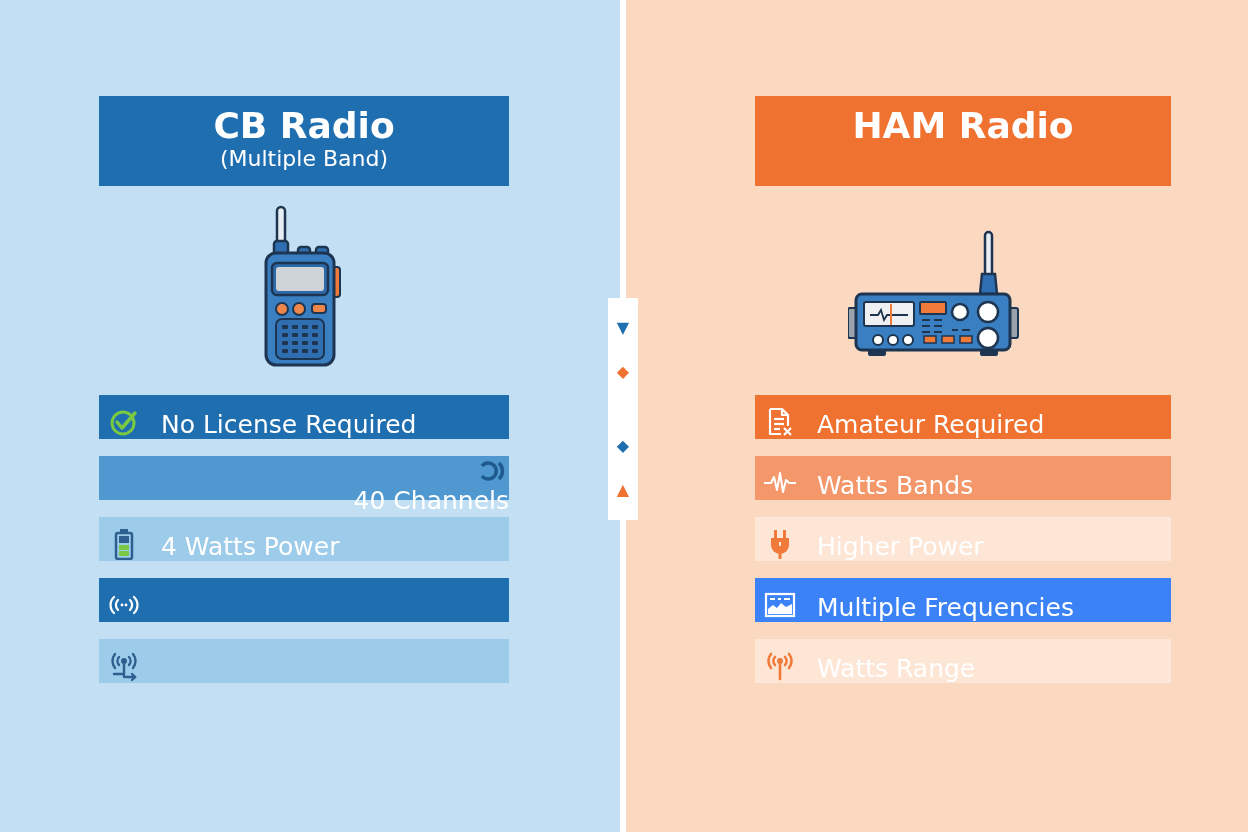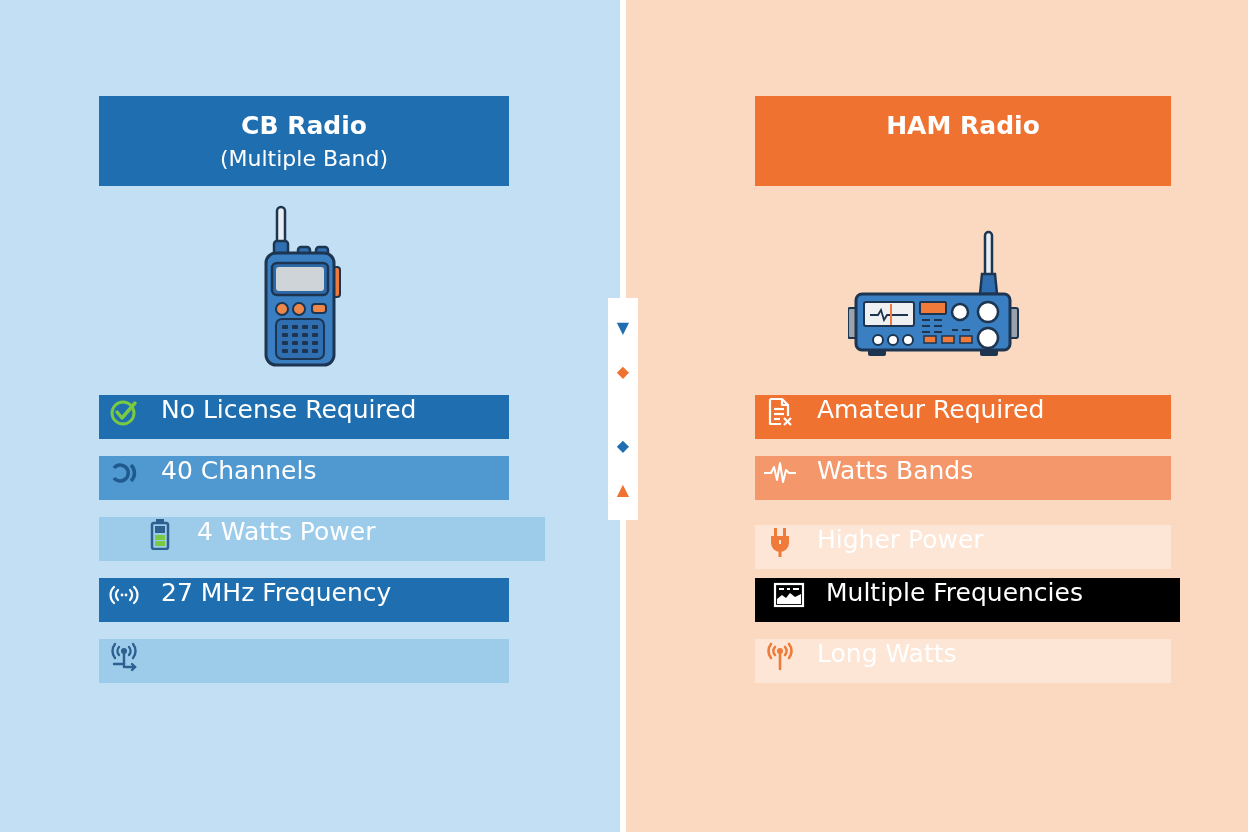--- a/index.html
+++ b/index.html
@@ -4,25 +4,25 @@
 <style>
   html, body { margin:0; padding:0; }
   body { width:1248px; height:832px; position:relative; overflow:hidden; font-family:"DejaVu Sans", sans-serif; }
   .half { position:absolute; top:0; height:832px; }
   .left-bg { left:0; width:620px; background:#c3dff4; }
   .right-bg { left:626px; width:622px; background:#fbd9c0; }
   .divider { position:absolute; left:620px; top:0; width:6px; height:832px; background:#ffffff; }
   .legend-box { position:absolute; left:608px; top:298px; width:30px; height:222px; background:#ffffff; }
   .marker { position:absolute; left:0; width:30px; text-align:center; font-size:16px; line-height:16px; }
   .header { position:absolute; top:96px; height:90px; color:#ffffff; text-align:center; }
-  .header .title { font-size:25px; font-weight:bold; margin-top:12px; line-height:36px; }
+  .header .title { font-size:36px; font-weight:bold; margin-top:12px; line-height:36px; }
   .header .subtitle { font-size:22px; line-height:30px; }
   .left-col { left:99px; width:410px; }
   .right-col { left:755px; width:416px; }
-  .row { position:absolute; height:44px; display:flex; align-items:flex-start; }
+  .row { position:absolute; height:44px; display:flex; align-items:flex-end; }
   .row .icon { width:34px; height:34px; margin-left:8px; display:flex; align-items:center; justify-content:center; }
   .row .label { margin-left:20px; font-size:25px; color:#ffffff; font-weight:500; white-space:nowrap; }
   .device { position:absolute; }
 </style>
 </head>
 <body>
 
 <div class="half left-bg"></div>
 <div class="half right-bg"></div>
 <div class="divider"></div>
@@ -109,30 +109,30 @@
 
 <div class="row left-col" style="top:395px;background:#1f6fb0;">
   <span class="icon">
     <svg width="30" height="30" viewBox="0 0 30 30">
         <circle cx="14" cy="16" r="11" fill="none" stroke="#7ac943" stroke-width="3"></circle>
         <polyline points="8,15 13,21 26,6" fill="none" stroke="#7ac943" stroke-width="3.5" stroke-linecap="round" stroke-linejoin="round"></polyline>
       </svg>
   </span>
   <span class="label">No License Required</span>
 </div>
-<div class="row left-col" style="top:456px;background:#4f98d0;">
+<div class="row left-col" style="top:456px;background:#4f98d0;flex-direction:column;">
   <span class="icon">
     <svg width="30" height="30" viewBox="0 0 30 30">
         <path d="M5 10 A8 8 0 1 1 5 20" fill="none" stroke="#1f5a8f" stroke-width="3.5"></path>
         <path d="M22 7 A11 11 0 0 1 22 23" fill="none" stroke="#1f5a8f" stroke-width="3.5"></path>
       </svg>
   </span>
   <span class="label">40 Channels</span>
 </div>
-<div class="row left-col" style="top:517px;background:#9dcbea;padding-left:36px;">
+<div class="row left-col" style="top:517px;background:#9dcbea;">
   <span class="icon">
     <svg width="30" height="32" viewBox="0 0 30 32">
         <rect x="11" y="1" width="8" height="4" fill="#2d5f8f"></rect>
         <rect x="7" y="5" width="16" height="26" rx="2" fill="none" stroke="#2d5f8f" stroke-width="2.5"></rect>
         <rect x="10" y="8" width="10" height="7" fill="#2d5f8f"></rect>
         <rect x="10" y="17" width="10" height="5" fill="#7ac943"></rect>
         <rect x="10" y="23" width="10" height="5" fill="#7ac943"></rect>
       </svg>
   </span>
   <span class="label">4 Watts Power</span>
@@ -143,21 +143,20 @@
         <g fill="none" stroke="#ffffff" stroke-width="2.2" stroke-linecap="round">
           <path d="M7 7 A11 11 0 0 0 7 23"></path>
           <path d="M11 10 A7 7 0 0 0 11 20"></path>
           <path d="M27 7 A11 11 0 0 1 27 23"></path>
           <path d="M23 10 A7 7 0 0 1 23 20"></path>
         </g>
         <circle cx="15" cy="15" r="1.4" fill="#fff"></circle>
         <circle cx="19" cy="15" r="1.4" fill="#fff"></circle>
       </svg>
   </span>
-  <span class="label">27 MHz Frequency</span>
 </div>
 <div class="row left-col" style="top:639px;background:#9dcbea;">
   <span class="icon">
     <svg width="32" height="32" viewBox="0 0 32 32">
         <g fill="none" stroke="#2d5f8f" stroke-width="2.4" stroke-linecap="round">
           <path d="M7 4 A11 11 0 0 0 7 18"></path>
           <path d="M11 7 A6 6 0 0 0 11 15"></path>
           <path d="M25 4 A11 11 0 0 1 25 18"></path>
           <path d="M21 7 A6 6 0 0 1 21 15"></path>
           <line x1="16" y1="12" x2="16" y2="27"></line>
@@ -188,33 +187,33 @@
   <span class="label">Amateur Required</span>
 </div>
 <div class="row right-col" style="top:456px;background:#f4976a;">
   <span class="icon">
     <svg width="34" height="26" viewBox="0 0 34 26">
         <polyline points="1,13 8,13 11,7 14,20 17,3 20,22 23,10 26,13 33,13" fill="none" stroke="#ffffff" stroke-width="2" stroke-linejoin="round"></polyline>
       </svg>
   </span>
   <span class="label">Watts Bands</span>
 </div>
-<div class="row right-col" style="top:517px;background:#fde6d6;margin-top:8px;">
+<div class="row right-col" style="top:517px;background:#fde6d6;">
   <span class="icon">
     <svg width="28" height="32" viewBox="0 0 28 32">
         <rect x="8" y="2" width="3" height="8" fill="#ef7a3a"></rect>
         <rect x="17" y="2" width="3" height="8" fill="#ef7a3a"></rect>
         <path d="M5 10 H23 V17 A9 9 0 0 1 5 17 Z" fill="#ef7a3a"></path>
         <rect x="12.5" y="24" width="3" height="7" fill="#ef7a3a"></rect>
         <rect x="13" y="14" width="2" height="4" fill="#fde6d6"></rect>
       </svg>
   </span>
   <span class="label">Higher Power</span>
 </div>
-<div class="row right-col" style="top:578px;background:#000000;padding-left:9px;">
+<div class="row right-col" style="top:578px;background:#3b82f6;">
   <span class="icon">
     <svg width="32" height="28" viewBox="0 0 32 28">
         <rect x="2" y="3" width="28" height="22" fill="none" stroke="#ffffff" stroke-width="2.2"></rect>
         <line x1="6" y1="8" x2="11" y2="8" stroke="#fff" stroke-width="2"></line>
         <line x1="14" y1="8" x2="17" y2="8" stroke="#fff" stroke-width="2"></line>
         <line x1="20" y1="8" x2="26" y2="8" stroke="#fff" stroke-width="2"></line>
         <path d="M4 23 L4 18 L9 14 L13 17 L17 12 L22 16 L28 13 L28 23 Z" fill="#ffffff"></path>
       </svg>
   </span>
   <span class="label">Multiple Frequencies</span>
@@ -225,14 +224,14 @@
         <g fill="none" stroke="#ef7a3a" stroke-width="2.6" stroke-linecap="round">
           <path d="M7 4 A11 11 0 0 0 7 18"></path>
           <path d="M11 7 A6 6 0 0 0 11 15"></path>
           <path d="M25 4 A11 11 0 0 1 25 18"></path>
           <path d="M21 7 A6 6 0 0 1 21 15"></path>
           <line x1="16" y1="12" x2="16" y2="29"></line>
         </g>
         <circle cx="16" cy="11" r="3" fill="#ef7a3a"></circle>
       </svg>
   </span>
-  <span class="label">Long Watts</span>
+  <span class="label">Watts Range</span>
 </div>
 
 </body></html>

